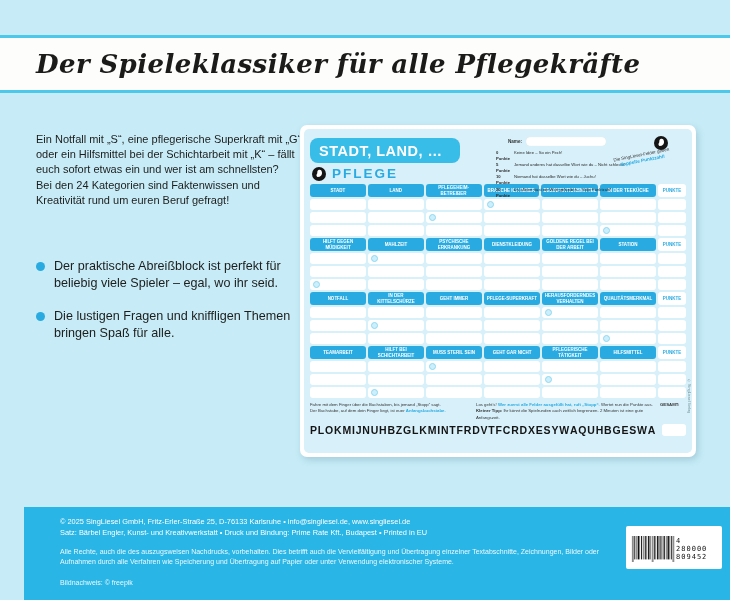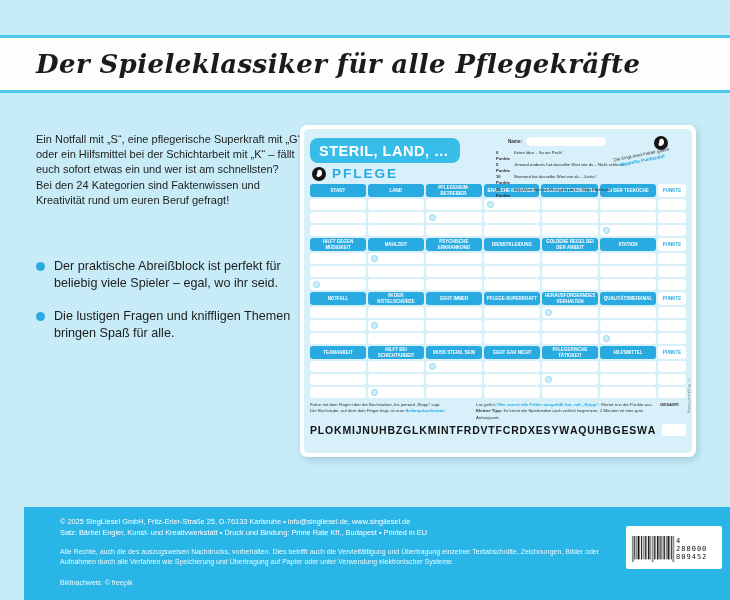--- a/index.html
+++ b/index.html
@@ -101,21 +101,21 @@
     </li>
   <li>
       <span class="dot"></span>
       <span>Die lustigen Fragen und kniffligen Themen bringen Spaß für alle.</span>
     </li>
 </ul>
 
 <div class="sheet">
   <div class="sheet-inner">
     <div class="sheet-head">
-      <div class="title-pill">STERIL, LAND, …</div>
+      <div class="title-pill">STADT, LAND, …</div>
       <div class="pflege-row">
         <svg class="logo" viewBox="0 0 20 20">
             <circle cx="10" cy="10" r="10" fill="#151515"></circle>
             <path d="M13.6 5.3c-1.1-1.3-3-1.7-4.4-.9-.9.5-1.5 1.4-1.6 2.4-.1.8.1 1.7-.2 2.5-.2.6-.7 1.1-.9 1.7-.3.8-.1 1.8.5 2.4.7.7 1.9.9 2.9.7 1.4-.2 2.7-1.1 3.5-2.3.9-1.4 1.1-3.1.7-4.6-.2-.7-.3-1.3-.5-1.9z" fill="#fff"></path>
           </svg>
         <span class="pflege">PFLEGE</span>
       </div>
       <div class="name-row">
         <span class="name-label">Name:</span>
         <span class="name-input"></span>

